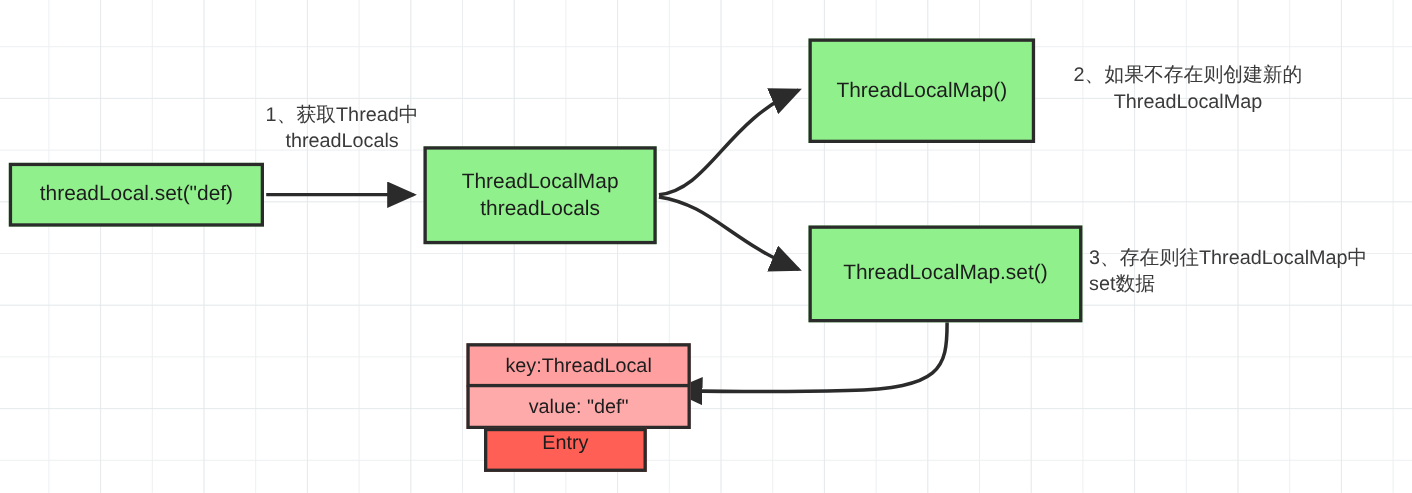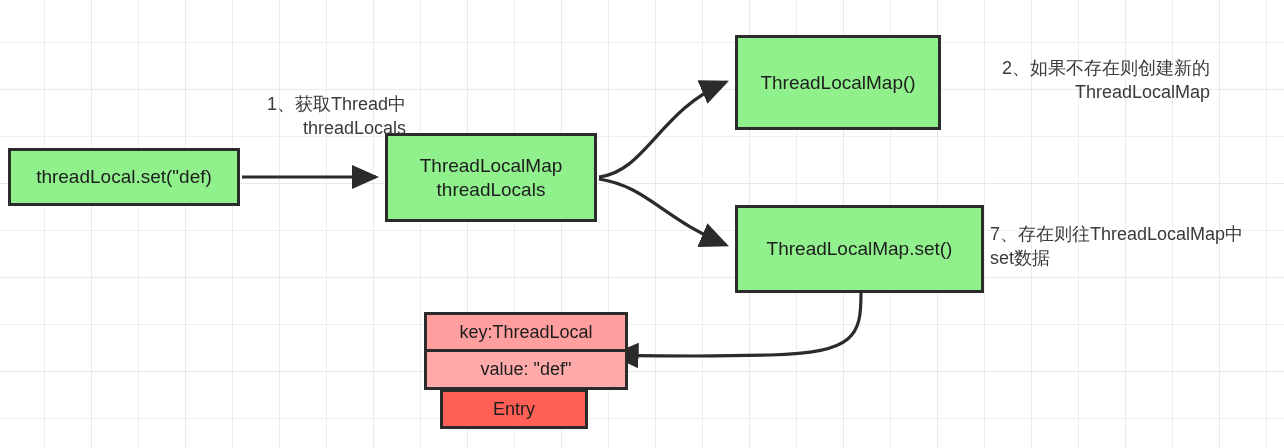--- a/index.html
+++ b/index.html
@@ -106,33 +106,33 @@
   }
   .entry-label {
     box-sizing: border-box;
     border: 3px solid #2b2b2b;
     background: #ff5f55;
     height: 40px;
     width: 148px;
     margin-left: 16px;
     margin-top: -1px;
     display: flex;
-    align-items: center;
+    align-items: flex-start;
     justify-content: center;
     font-size: 18px;
     color: #1d1d1d;
   }
 
   
   .annotation {
     position: absolute;
     color: #3a3a3a;
     font-size: 18px;
     line-height: 1.35;
-    text-align: right;
+    text-align: center;
     white-space: pre-line;
   }
   #ann-1 { left: 216px; top: 92px;  width: 190px; }
   #ann-2 { left: 950px; top: 56px;  width: 260px; }
   #ann-3 { left: 990px; top: 222px; width: 294px; text-align: left; }
   #ann-4 { left: 760px; top: 362px; width: 310px; }
 </style>
 </head>
 <body>
 
@@ -181,15 +181,15 @@
     </div>
     <div class="entry-label">
       <span>Entry</span>
     </div>
   </div>
 
   <div class="annotation" id="ann-1">1、获取Thread中
 threadLocals</div>
   <div class="annotation" id="ann-2">2、如果不存在则创建新的
 ThreadLocalMap</div>
-  <div class="annotation" id="ann-3">7、存在则往ThreadLocalMap中
+  <div class="annotation" id="ann-3">3、存在则往ThreadLocalMap中
 set数据</div>
 </div>
 
 </body></html>

